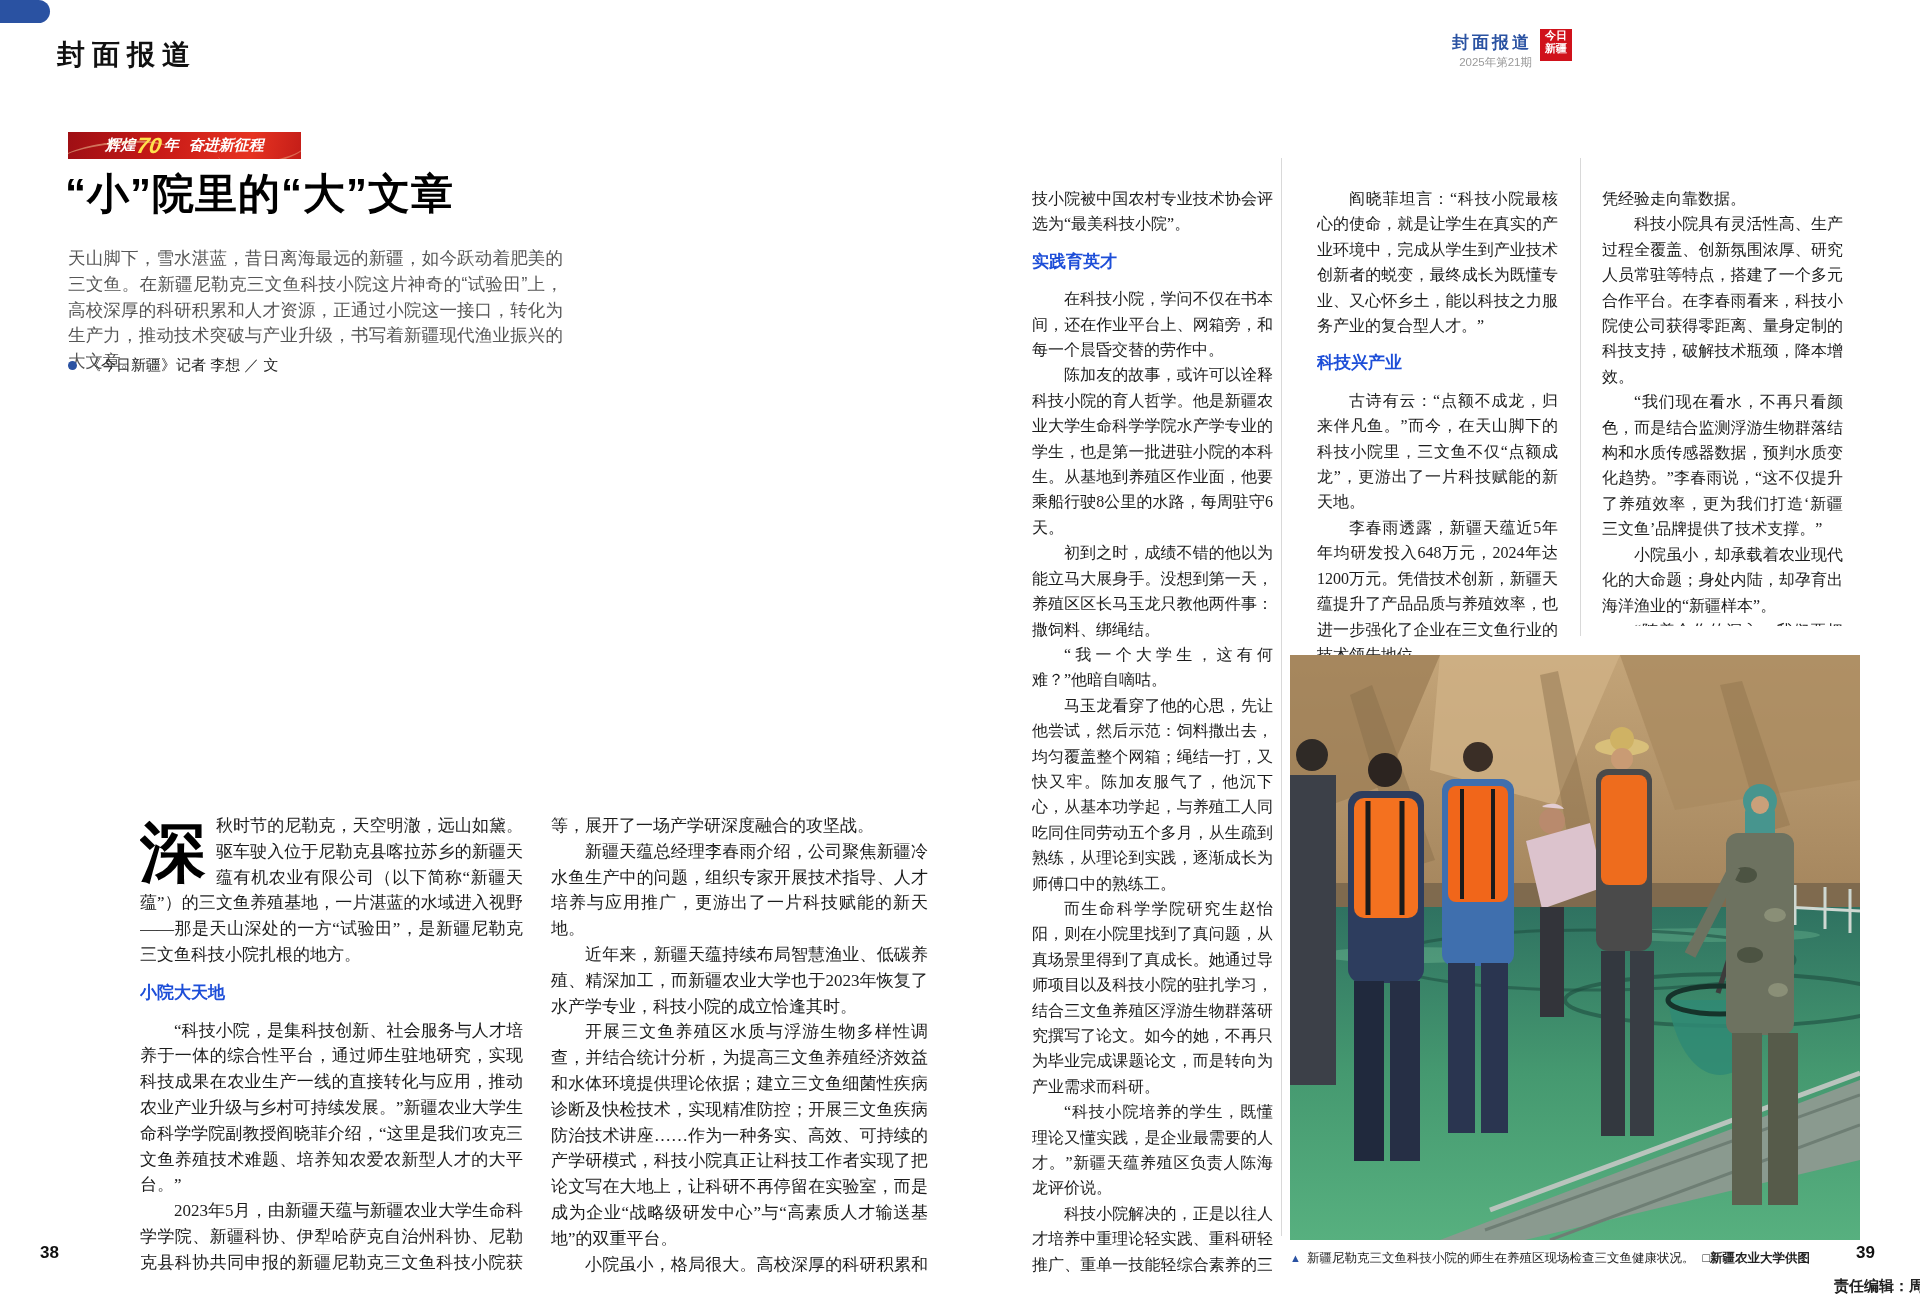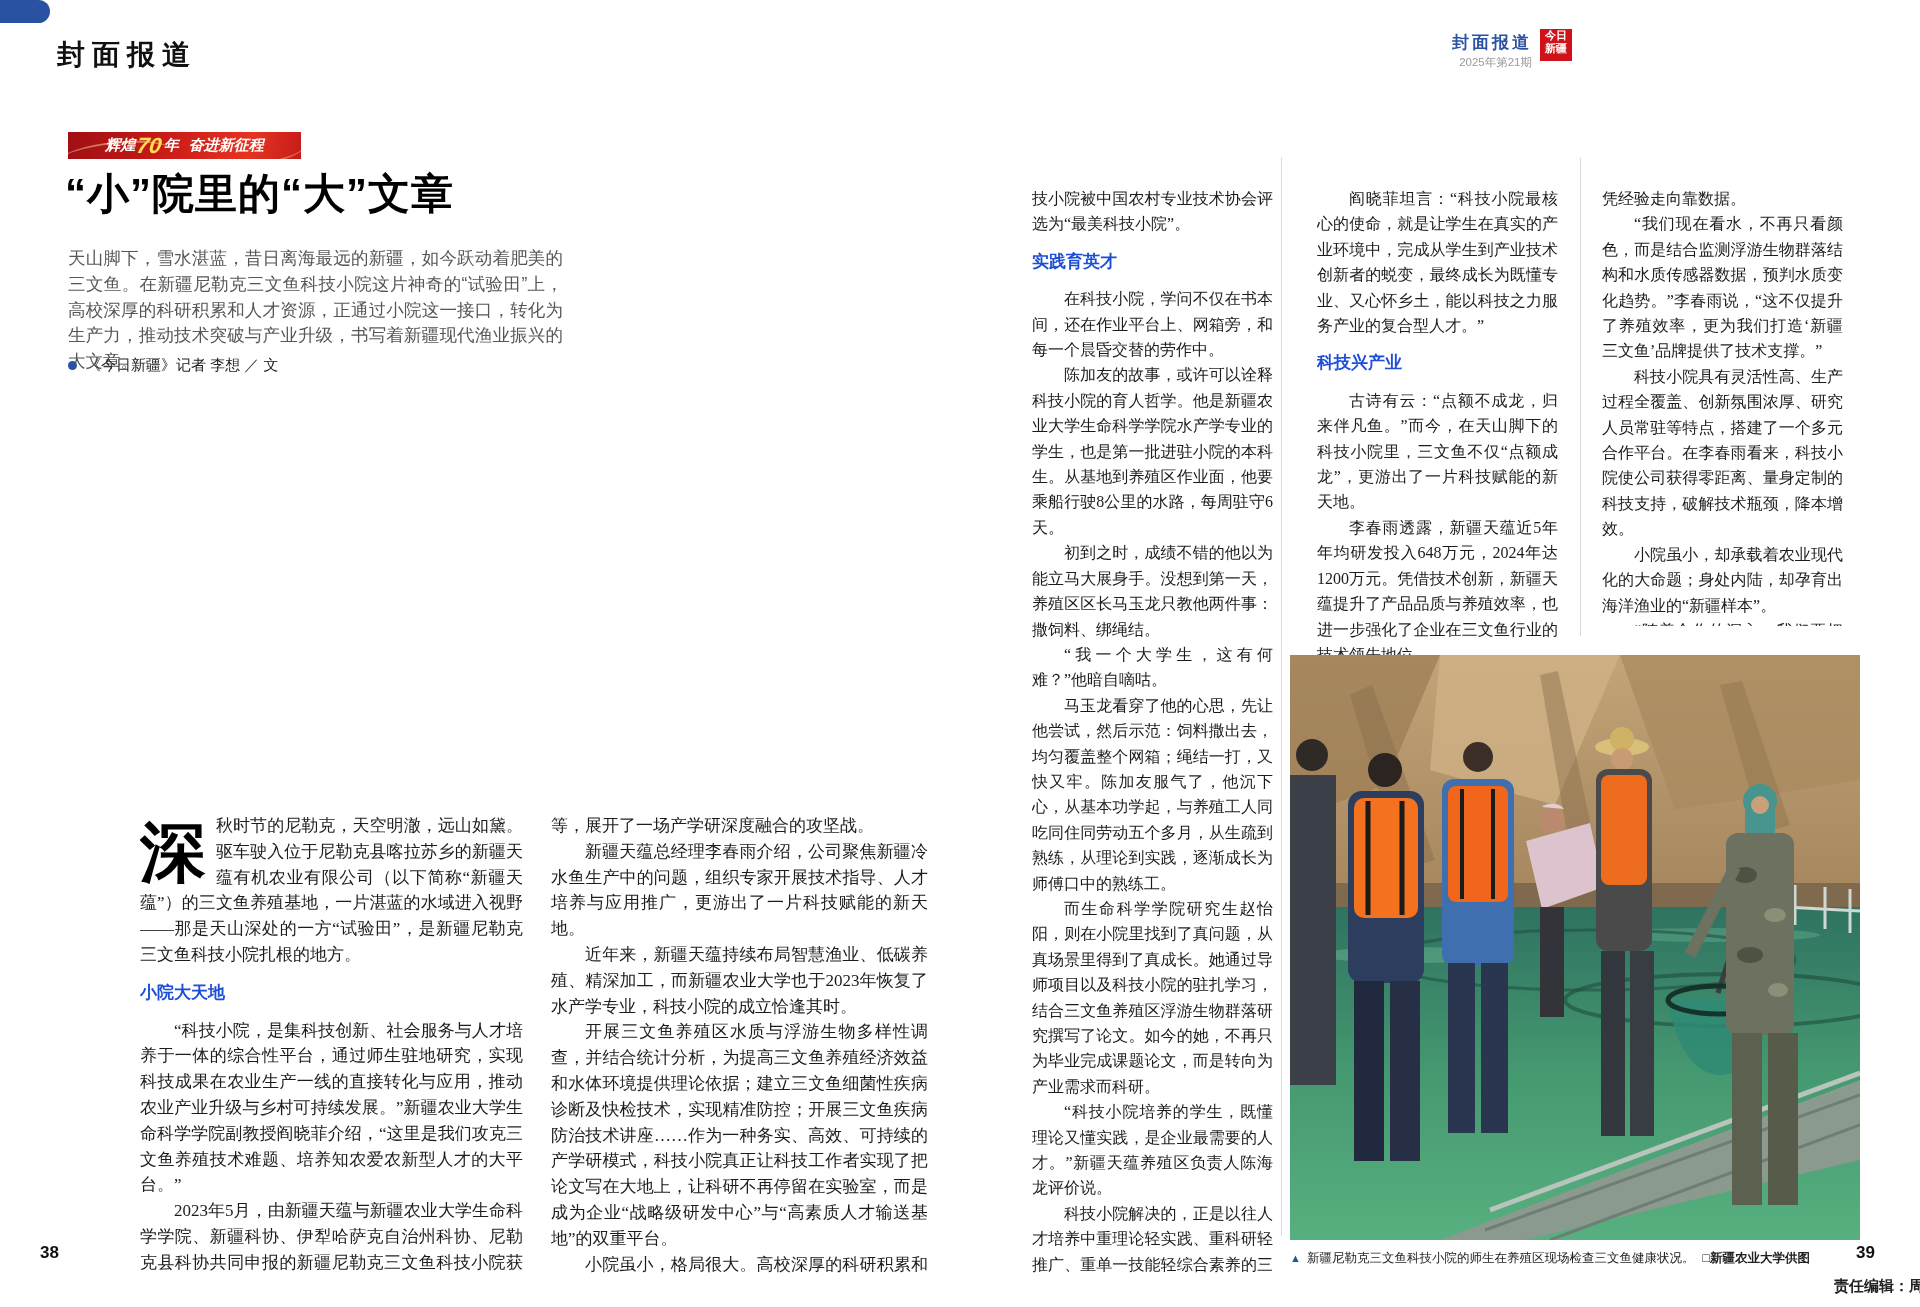--- a/index.html
+++ b/index.html
@@ -158,22 +158,22 @@
   <div class="abs bodycol right-col col-b">
     <p>阎晓菲坦言：“科技小院最核心的使命，就是让学生在真实的产业环境中，完成从学生到产业技术创新者的蜕变，最终成长为既懂专业、又心怀乡土，能以科技之力服务产业的复合型人才。”</p>
     <div class="in-col-heading">科技兴产业</div>
     <p>古诗有云：“点额不成龙，归来伴凡鱼。”而今，在天山脚下的科技小院里，三文鱼不仅“点额成龙”，更游出了一片科技赋能的新天地。</p>
     <p>李春雨透露，新疆天蕴近5年年均研发投入648万元，2024年达1200万元。凭借技术创新，新疆天蕴提升了产品品质与养殖效率，也进一步强化了企业在三文鱼行业的技术领先地位。</p>
     <p>科技小院成立后，推动企业建立了“预警—监测—干预”的前置防控体系，使鱼病防控从被动治疗转向主动预防。新疆农业大学科研团队引入的浮游生物群落监测技术，更让企业水质管理从</p>
   </div>
 
   <div class="abs bodycol right-col col-c">
     <p class="cont">凭经验走向靠数据。</p>
+    <p>科技小院具有灵活性高、生产过程全覆盖、创新氛围浓厚、研究人员常驻等特点，搭建了一个多元合作平台。在李春雨看来，科技小院使公司获得零距离、量身定制的科技支持，破解技术瓶颈，降本增效。</p>
     <p>“我们现在看水，不再只看颜色，而是结合监测浮游生物群落结构和水质传感器数据，预判水质变化趋势。”李春雨说，“这不仅提升了养殖效率，更为我们打造‘新疆三文鱼’品牌提供了技术支撑。”</p>
-    <p>科技小院具有灵活性高、生产过程全覆盖、创新氛围浓厚、研究人员常驻等特点，搭建了一个多元合作平台。在李春雨看来，科技小院使公司获得零距离、量身定制的科技支持，破解技术瓶颈，降本增效。</p>
     <p>小院虽小，却承载着农业现代化的大命题；身处内陆，却孕育出海洋渔业的“新疆样本”。</p>
     <p>
       <span>“随着合作的深入，我们要把科技小院打造成新疆三文鱼产业的创新引擎和人才摇篮。”李春雨说，“它产出的不只是技术，更是标准、模式与未来。”</span>
       
     </p>
   </div>
 
   <div class="abs photo">
     <svg viewBox="0 0 570 585" preserveAspectRatio="none">
       <defs>

